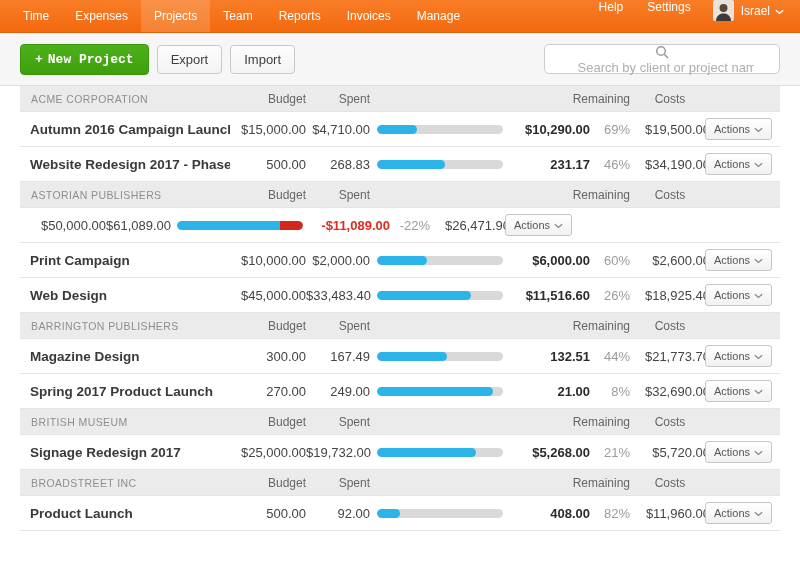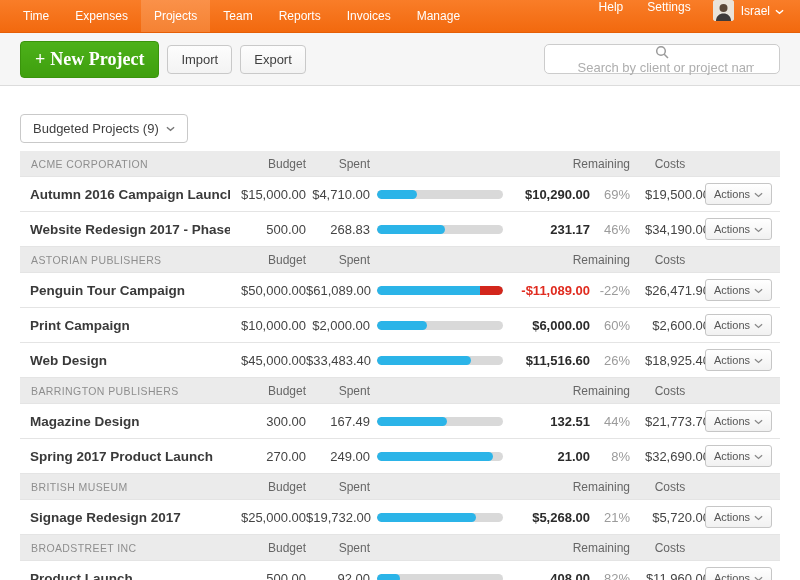--- a/index.html
+++ b/index.html
@@ -16,21 +16,21 @@
   .nav-link{display:flex;align-items:center;padding:0 12px;cursor:pointer;}
   .avatar{width:21px;height:21px;border-radius:3px;margin:0 7px 0 10px;background:#e8e0d6;overflow:hidden;flex:0 0 auto;}
   .user-menu{display:flex;align-items:center;cursor:pointer;}
   .user-name{margin-right:5px;}
 
   
   .subbar{height:52px;background:#f6f6f6;border-bottom:1px solid #dcdcdc;display:flex;align-items:center;padding:0 20px;}
   .btn{background:linear-gradient(180deg,#fdfdfd,#f3f3f3);border:1px solid #c9c9c9;border-radius:4px;
        padding:6px 13px;font-size:13px;color:#3f3f3f;margin-left:8px;cursor:pointer;font-family:inherit;}
   .btn-green{background:linear-gradient(180deg,#4cb11a,#3f9f0e);border:1px solid #3a940c;border-radius:4px;
-       padding:7px 14px;font-size:18px;color:#fff;font-weight:bold;margin-left:0;cursor:pointer;font-family:Liberation Serif, serif;}
+       padding:7px 14px;font-size:13px;color:#fff;font-weight:bold;margin-left:0;cursor:pointer;font-family:Liberation Mono, monospace;}
   .btn-green .plus{font-weight:bold;margin-right:5px;}
   .search-box{margin-left:auto;width:236px;height:30px;background:#fff;border:1px solid #ccc;border-radius:5px;
        display:flex;align-items:center;padding:0 9px;box-sizing:border-box;flex-direction:column;}
   .search-box input{border:0;outline:0;flex:1;font-size:13px;color:#555;margin-left:7px;background:transparent;font-family:inherit;min-width:0;}
   .search-box input::placeholder{color:#aeaeae;}
 
   
   .filter-btn{margin:28px 0 8px 20px;display:inline-flex;align-items:center;background:#fff;border:1px solid #c9c9c9;
        border-radius:4px;padding:6px 12px;font-size:13px;color:#3f3f3f;cursor:pointer;font-family:inherit;}
   .filter-btn svg{margin-left:7px;}
@@ -100,42 +100,34 @@
         </span>
       </div>
     </div>
   </div>
 
   
   <div class="subbar">
     <button class="btn-green">
       <span class="plus">+</span><span>New Project</span>
     </button>
+    <button class="btn">Export</button>
     <button class="btn">Import</button>
-    <button class="btn">Export</button>
     <div class="search-box">
       <span style="display:flex;">
         <svg width="14" height="14" viewBox="0 0 14 14">
             <circle cx="6" cy="6" r="4.3" stroke="#9a9a9a" stroke-width="1.5" fill="none"></circle>
             <line x1="9.2" y1="9.2" x2="13" y2="13" stroke="#9a9a9a" stroke-width="1.5"></line>
           </svg>
       </span>
       <input type="text" placeholder="Search by client or project name" style="">
     </div>
   </div>
 
   
-  <button class="filter-btn">
-    <span>Budgeted Projects (9)</span>
-    <span style="display:flex;">
-      <svg width="9" height="6" viewBox="0 0 10 6">
-          <path d="M1 1l4 3.5L9 1" stroke="#777" stroke-width="1.5" fill="none"></path>
-        </svg>
-    </span>
-  </button>
 
   
   <div class="table" id="projects-table">
       <div class="section-row">
         <span class="client">ACME CORPORATION</span>
         <span class="h-budget">Budget</span>
         <span class="h-spent">Spent</span>
         <span class="h-bar"></span>
         <span class="h-remaining">Remaining</span>
         <span class="h-costs">Costs</span>
@@ -186,21 +178,20 @@
       <div class="section-row">
         <span class="client">ASTORIAN PUBLISHERS</span>
         <span class="h-budget">Budget</span>
         <span class="h-spent">Spent</span>
         <span class="h-bar"></span>
         <span class="h-remaining">Remaining</span>
         <span class="h-costs">Costs</span>
         <span class="h-actions"></span>
       </div>
       <div class="project-row">
-        <span class="col-name">Penguin Tour Campaign</span>
         <span class="col-budget">$50,000.00</span>
         <span class="col-spent">$61,089.00</span>
         <span class="col-bar">
           <span class="bar">
             <i class="fill flat-right" style="width: 81.8%; background: rgb(43, 180, 232);"></i>
             <i class="over" style="width: 18.2%; background: rgb(211, 38, 28);"></i>
           </span>
         </span>
         <span class="col-remaining neg">-$11,089.00</span>
         <span class="col-pct">-22%</span>

